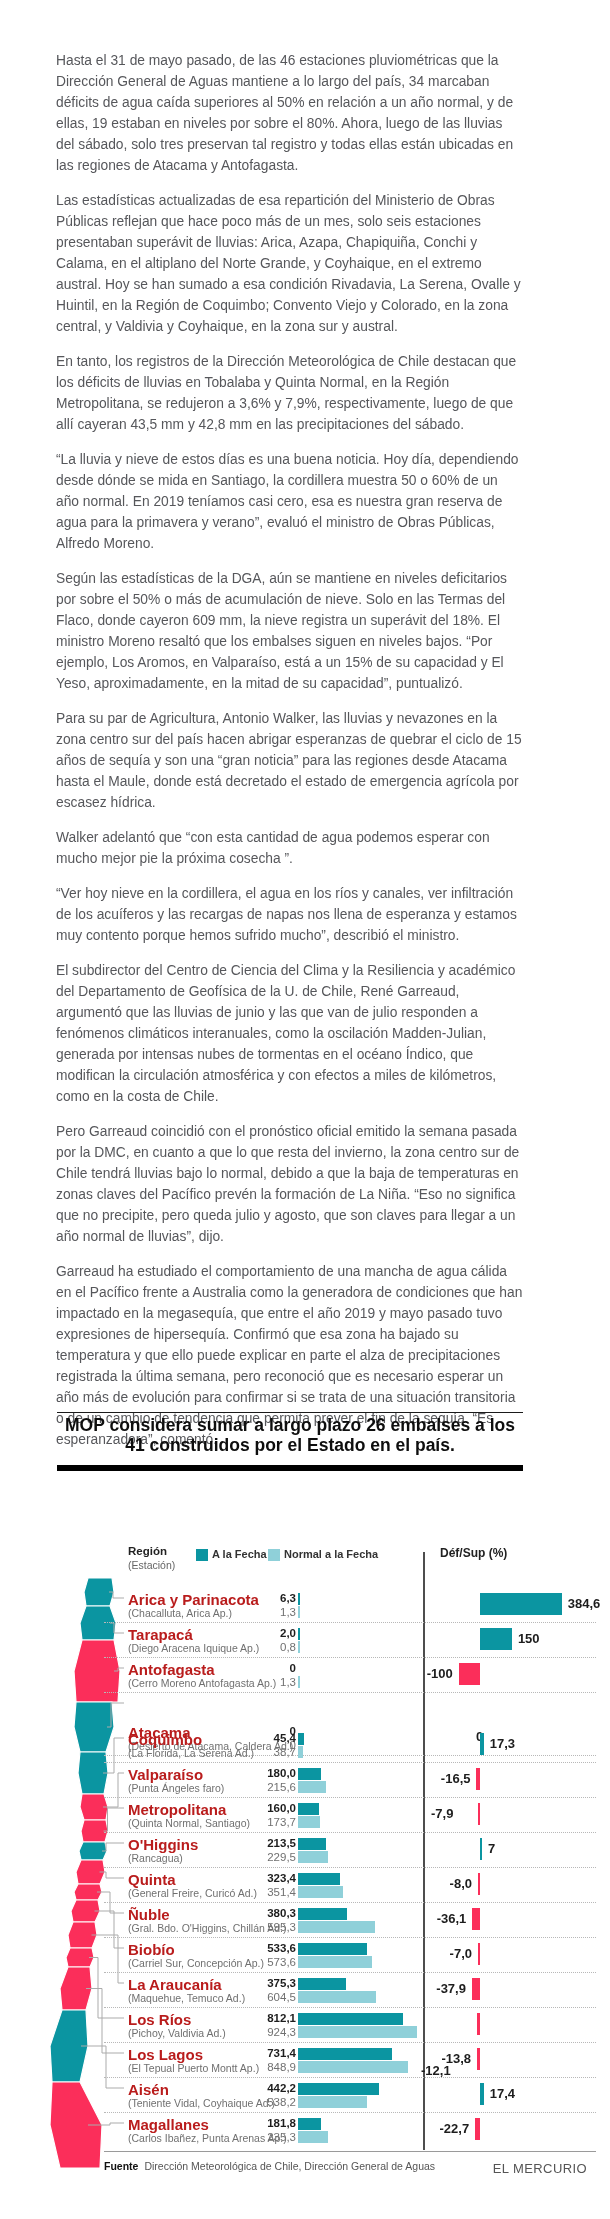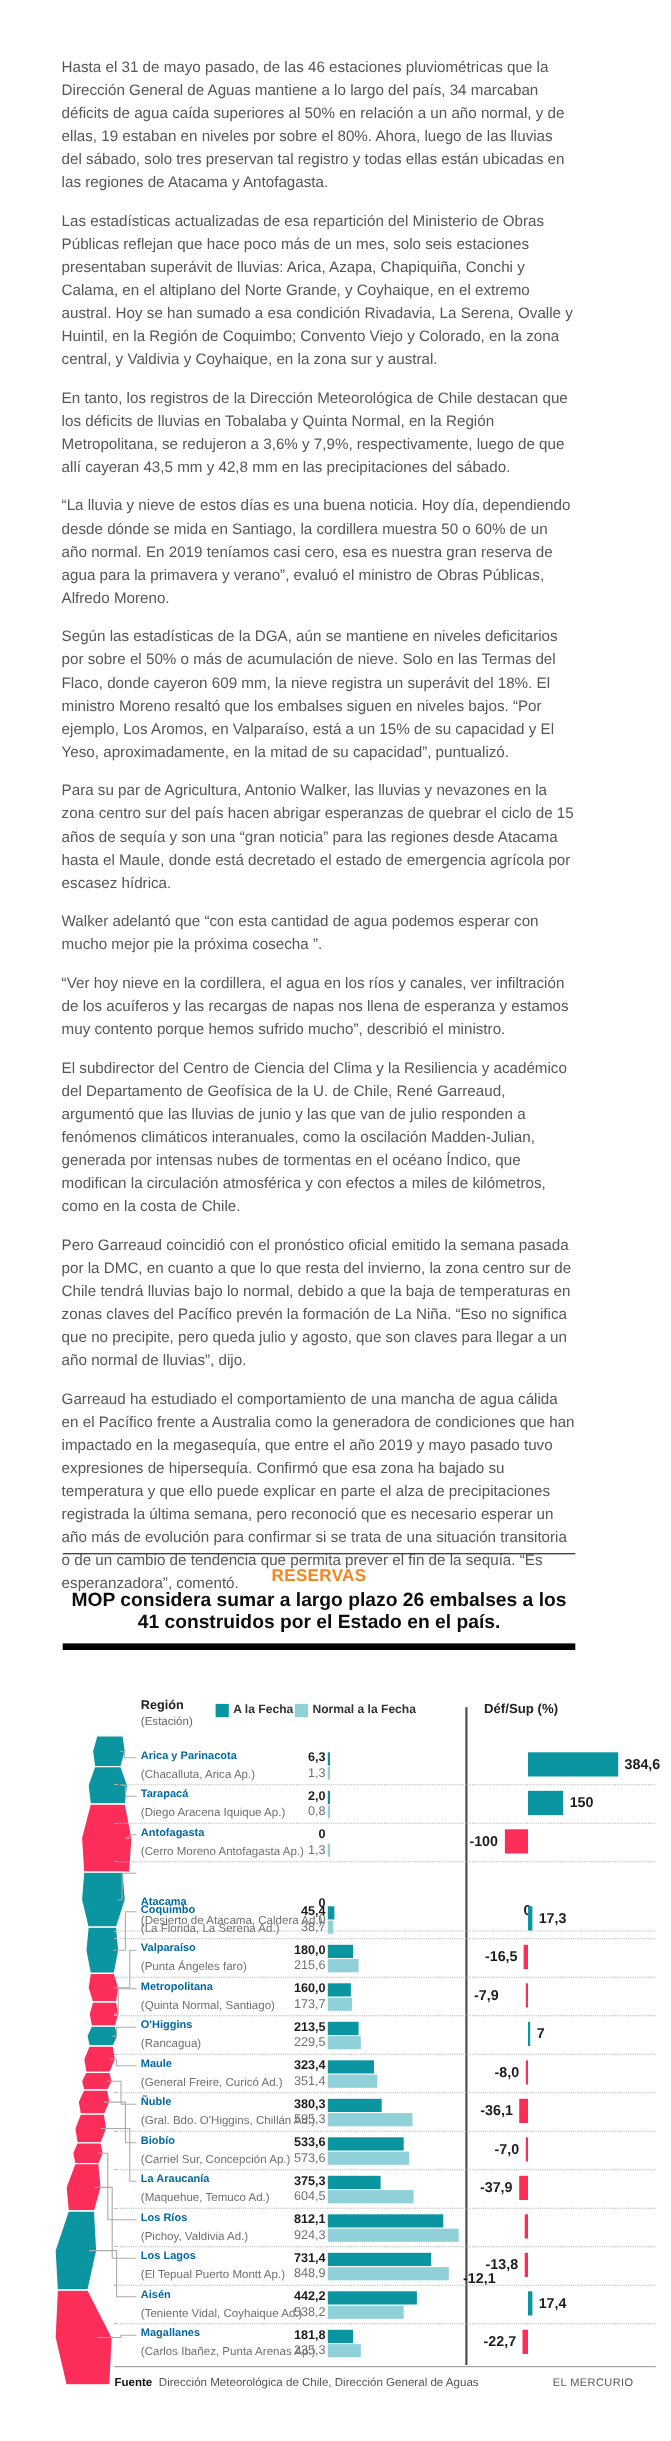--- a/index.html
+++ b/index.html
@@ -23,32 +23,32 @@
   .chart svg{position:absolute;left:0;top:0;pointer-events:none;}
   .hdr-region{position:absolute;left:128px;top:4px;font-size:11.5px;color:#222;line-height:14px;}
   .hdr-region b{font-weight:bold;}
   .hdr-region .sub{color:#666;font-size:10.5px;}
   .lg-sq{position:absolute;width:12px;height:12px;top:9px;}
   .lg-txt{position:absolute;top:8px;font-size:11px;color:#333;font-weight:bold;}
   .hdr-defsup{position:absolute;left:440px;top:6px;font-size:12px;font-weight:bold;color:#222;}
   .axis{position:absolute;left:423px;top:12px;width:2px;height:598px;background:#4d4d4d;}
   .crow{position:absolute;left:0;width:610px;height:35px;}
   .sep{position:absolute;left:104px;right:14px;bottom:0;border-top:1px dotted #b8b8b8;}
-  .rname{position:absolute;left:128px;top:3px;font-size:10px;font-weight:bold;color:#0369a1;white-space:nowrap;}
+  .rname{position:absolute;left:128px;top:3px;font-size:15px;font-weight:bold;color:#b91c1c;white-space:nowrap;}
   .rstation{position:absolute;left:128px;top:19px;font-size:10.5px;color:#707070;white-space:nowrap;}
   .v1,.v2{position:absolute;left:228px;width:68px;text-align:right;font-size:11.5px;white-space:nowrap;}
   .v1{top:4px;font-weight:bold;color:#1d1d1d;}
   .v2{top:18px;color:#707070;}
   .bar{position:absolute;height:12px;}
   .dbar{position:absolute;top:5px;height:22px;}
   .dlabel{position:absolute;top:8px;font-size:13px;font-weight:bold;color:#1d1d1d;white-space:nowrap;}
   .foot-line{position:absolute;left:104px;right:14px;top:611px;border-top:1px solid #9a9a9a;}
   .cfooter{position:absolute;left:104px;right:18px;top:620px;font-size:10.5px;color:#555;}
   .cfooter .flabel{font-weight:bold;color:#111;margin-right:6px;}
-  .credit{position:absolute;right:16px;top:1px;font-size:10px;color:#555;letter-spacing:.4px;text-align:center;}
+  .credit{position:absolute;right:5px;top:1px;font-size:13px;color:#555;letter-spacing:.4px;text-align:center;}
 </style>
 </head>
 <body>
 
 <div class="page">
 
   <div class="article" id="article">
       <p>Hasta el 31 de mayo pasado, de las 46 estaciones pluviométricas que la Dirección General de Aguas mantiene a lo largo del país, 34 marcaban déficits de agua caída superiores al 50% en relación a un año normal, y de ellas, 19 estaban en niveles por sobre el 80%. Ahora, luego de las lluvias del sábado, solo tres preservan tal registro y todas ellas están ubicadas en las regiones de Atacama y Antofagasta.</p>
       <p>Las estadísticas actualizadas de esa repartición del Ministerio de Obras Públicas reflejan que hace poco más de un mes, solo seis estaciones presentaban superávit de lluvias: Arica, Azapa, Chapiquiña, Conchi y Calama, en el altiplano del Norte Grande, y Coyhaique, en el extremo austral. Hoy se han sumado a esa condición Rivadavia, La Serena, Ovalle y Huintil, en la Región de Coquimbo; Convento Viejo y Colorado, en la zona central, y Valdivia y Coyhaique, en la zona sur y austral.</p>
       <p>En tanto, los registros de la Dirección Meteorológica de Chile destacan que los déficits de lluvias en Tobalaba y Quinta Normal, en la Región Metropolitana, se redujeron a 3,6% y 7,9%, respectivamente, luego de que allí cayeran 43,5 mm y 42,8 mm en las precipitaciones del sábado.</p>
@@ -57,21 +57,20 @@
       <p>Para su par de Agricultura, Antonio Walker, las lluvias y nevazones en la zona centro sur del país hacen abrigar esperanzas de quebrar el ciclo de 15 años de sequía y son una “gran noticia” para las regiones desde Atacama hasta el Maule, donde está decretado el estado de emergencia agrícola por escasez hídrica.</p>
       <p>Walker adelantó que “con esta cantidad de agua podemos esperar con mucho mejor pie la próxima cosecha ”.</p>
       <p>“Ver hoy nieve en la cordillera, el agua en los ríos y canales, ver infiltración de los acuíferos y las recargas de napas nos llena de esperanza y estamos muy contento porque hemos sufrido mucho”, describió el ministro.</p>
       <p>El subdirector del Centro de Ciencia del Clima y la Resiliencia y académico del Departamento de Geofísica de la U. de Chile, René Garreaud, argumentó que las lluvias de junio y las que van de julio responden a fenómenos climáticos interanuales, como la oscilación Madden-Julian, generada por intensas nubes de tormentas en el océano Índico, que modifican la circulación atmosférica y con efectos a miles de kilómetros, como en la costa de Chile.</p>
       <p>Pero Garreaud coincidió con el pronóstico oficial emitido la semana pasada por la DMC, en cuanto a que lo que resta del invierno, la zona centro sur de Chile tendrá lluvias bajo lo normal, debido a que la baja de temperaturas en zonas claves del Pacífico prevén la formación de La Niña. “Eso no significa que no precipite, pero queda julio y agosto, que son claves para llegar a un año normal de lluvias”, dijo.</p>
       <p>Garreaud ha estudiado el comportamiento de una mancha de agua cálida en el Pacífico frente a Australia como la generadora de condiciones que han impactado en la megasequía, que entre el año 2019 y mayo pasado tuvo expresiones de hipersequía. Confirmó que esa zona ha bajado su temperatura y que ello puede explicar en parte el alza de precipitaciones registrada la última semana, pero reconoció que es necesario esperar un año más de evolución para confirmar si se trata de una situación transitoria o de un cambio de tendencia que permita prever el fin de la sequía. “Es esperanzadora”, comentó.</p>
     </div>
 
   <div class="divider">
     <div class="thin-rule"></div>
-    <div class="kicker">RESERVAS</div>
     <div class="headline">MOP considera sumar a largo plazo 26 embalses a los 41 construidos por el Estado en el país.</div>
     <div class="thick-rule"></div>
   </div>
 
   <div class="chart" id="chart">
     <svg id="mapsvg" width="610" height="679" viewBox="0 0 610 679">
         <path d="M88,38 L112,38 L114,52 L110,66 L86,66 L84,52 Z" fill="#0b95a1" stroke="#ffffff" stroke-width="1.2"></path>
         <path d="M109,52 L113,52 L113,58 L124,58" fill="none" stroke="#ababab" stroke-width="1"></path>
         <path d="M86,66 L110,66 L116,83 L114,100 L82,100 L80,83 Z" fill="#0b95a1" stroke="#ffffff" stroke-width="1.2"></path>
         <path d="M110,83 L114,83 L114,93 L124,93" fill="none" stroke="#ababab" stroke-width="1"></path>
@@ -198,21 +197,21 @@
           <div class="rstation">(Rancagua)</div>
           <div class="v1">213,5</div>
           <div class="v2">229,5</div>
           <div class="bar" style="left: 298px; top: 5px; width: 27.5484px; background: rgb(11, 149, 161);"></div>
           <div class="bar" style="left: 298px; top: 18px; width: 29.6129px; background: rgb(143, 208, 217);"></div>
           <div class="dbar" style="left: 480px; width: 2px; background: rgb(11, 149, 161);"></div>
           <div class="dlabel" style="left: 488px;">7</div>
           <div class="sep"></div>
         </div>
         <div class="crow" style="top: 328px;">
-          <div class="rname">Maule</div>
+          <div class="rname">Quinta</div>
           <div class="rstation">(General Freire, Curicó Ad.)</div>
           <div class="v1">323,4</div>
           <div class="v2">351,4</div>
           <div class="bar" style="left: 298px; top: 5px; width: 41.729px; background: rgb(11, 149, 161);"></div>
           <div class="bar" style="left: 298px; top: 18px; width: 45.3419px; background: rgb(143, 208, 217);"></div>
           <div class="dbar" style="left: 478px; width: 2px; background: rgb(251, 46, 90);"></div>
           <div class="dlabel" style="left: 412px; width: 60px; text-align: right;">-8,0</div>
           <div class="sep"></div>
         </div>
         <div class="crow" style="top: 363px;">

